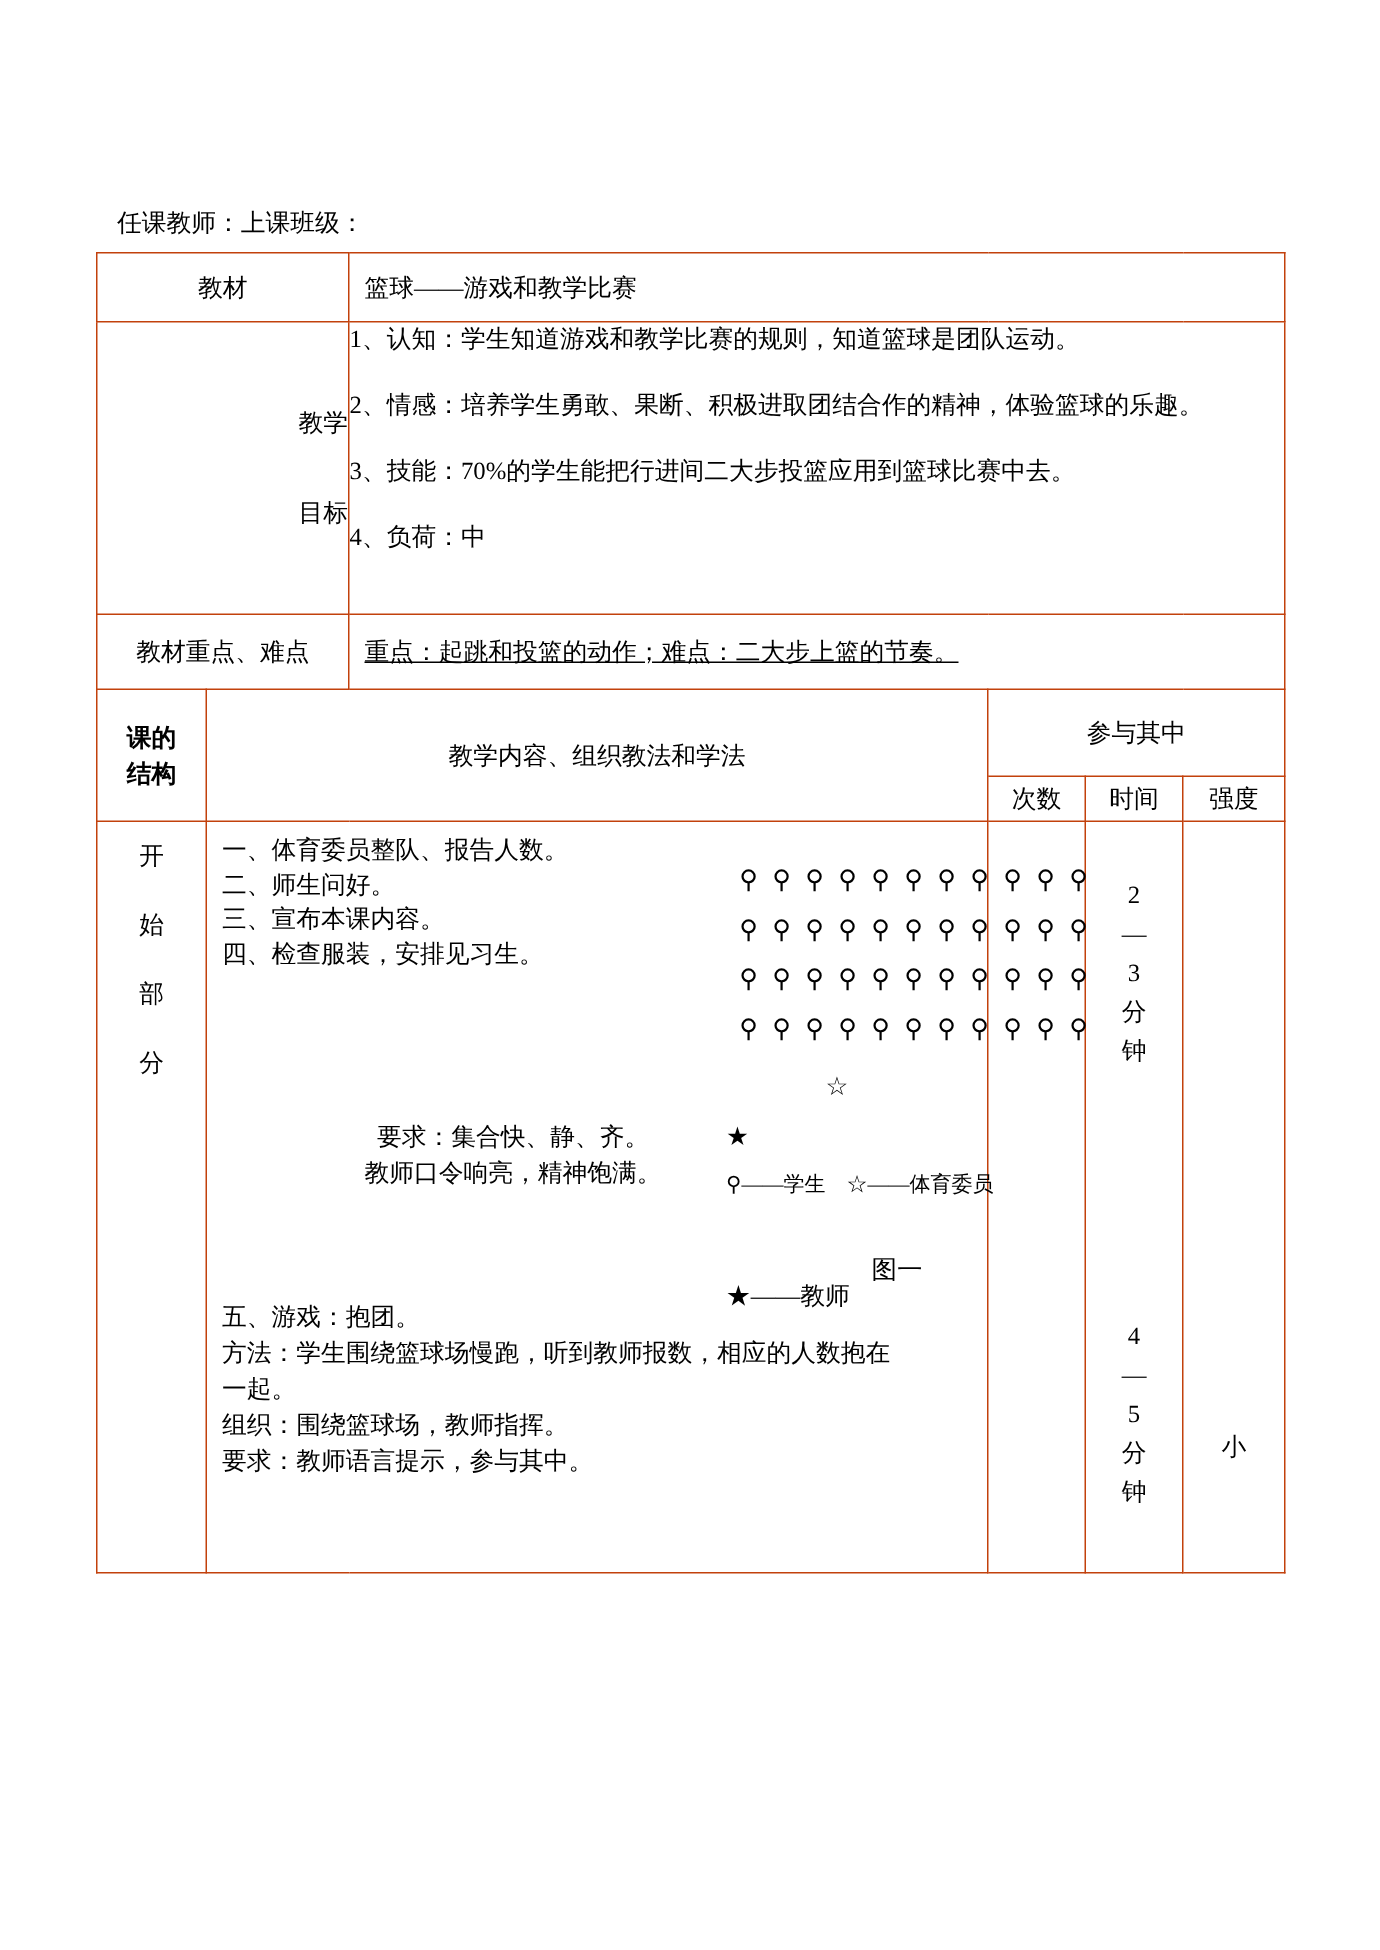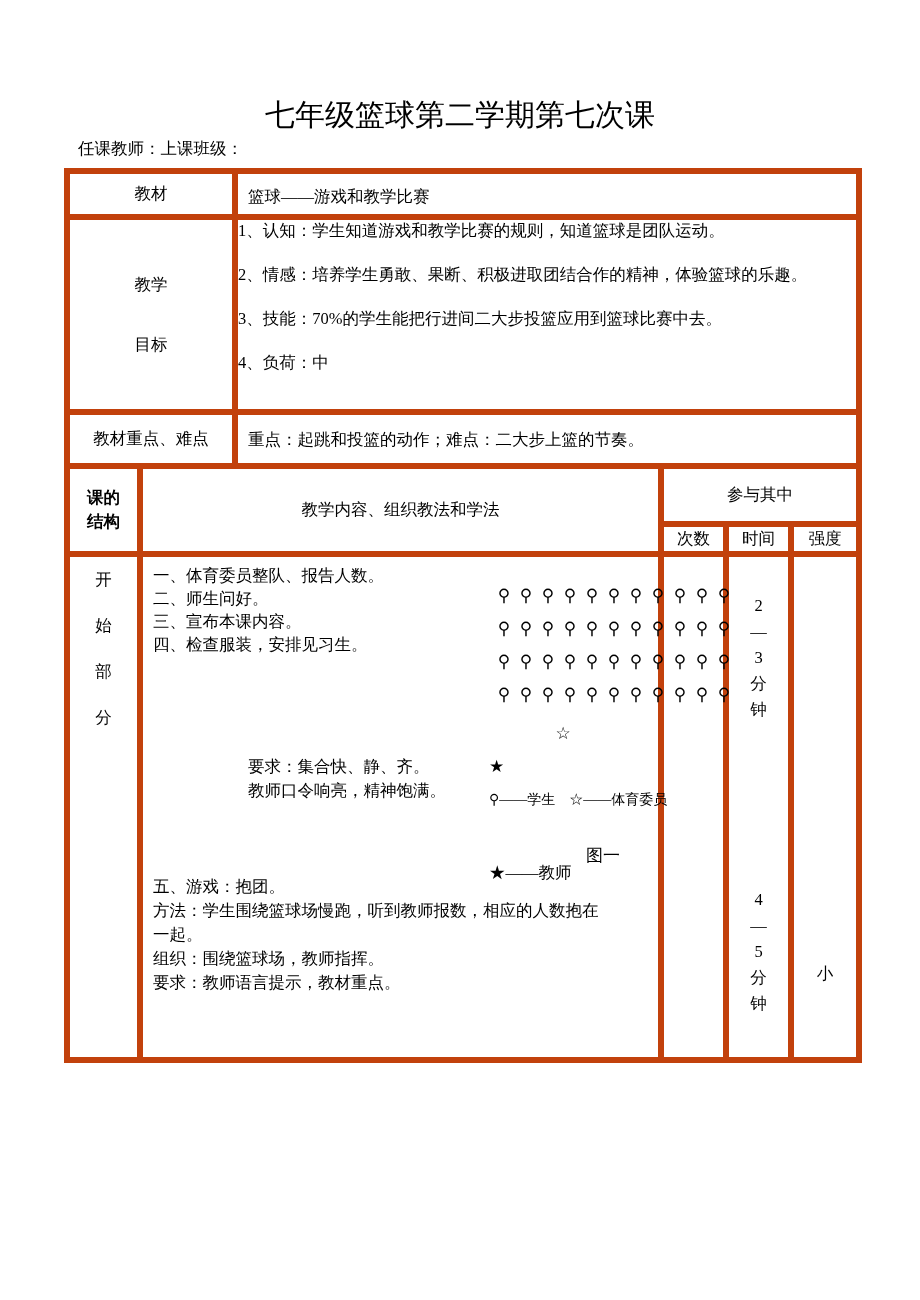--- a/index.html
+++ b/index.html
@@ -37,59 +37,59 @@
 
   
   table.sheet {
     position: absolute;
     top: 168px; left: 64px;
     width: 792px;
     border-collapse: collapse;
     table-layout: fixed;
   }
   table.sheet td {
-    border: 6px solid #c2410c;
+    border: 1px solid #c2410c;
     vertical-align: top;
     padding: 0;
     font-size: 16.5px;
     line-height: 22px;
   }
 
   .c-lbl {
     text-align: center;
     vertical-align: middle !important;
     font-size: 16.5px;
   }
 
   
   .row-textbook td { height: 46px; }
   .row-textbook .val { padding: 12px 0 0 10px; }
 
   
   .row-goals td { height: 195px; }
   .goal-label {
-    text-align: center;
+    text-align: right;
     vertical-align: middle !important;
     line-height: 60px;
     padding-top: 42px;
   }
   .goal-label div { line-height: 60px; }
   .goals-body { padding: 10px 8px 0 10px; }
   .goals-body .g {
     margin: 0 0 22px 0;
     line-height: 22px;
   }
   .goals-body .g:last-child { margin-bottom: 4px; }
 
   
   .row-key td { height: 50px; }
   .row-key .k-lbl {
     text-align: center; vertical-align: middle !important;
   }
-  .row-key .k-val { padding: 14px 0 12px 10px; }
+  .row-key .k-val { padding: 14px 0 12px 10px; text-decoration: underline; }
 
   
   .hdr td {
     text-align: center;
     vertical-align: middle !important;
   }
   .hdr-struct { height: 58px; }
   .hdr-struct .struct-cell { line-height: 24px; padding: 5px 0; font-weight: bold; }
   .hdr-load-top { height: 28px; }
   .hdr-load-sub { height: 30px; }
@@ -149,20 +149,21 @@
     top: 200px; left: 346px;
     font-size: 17px;
     line-height: 20px;
   }
 
   .req-text {
     position: absolute;
     top: 198px; left: 105px;
     line-height: 24px;
     white-space: nowrap;
+    text-align: center;
   }
   .req-text div { white-space: nowrap; }
 
   .legend-1 {
     position: absolute;
     top: 232px; left: 346px;
     font-size: 14px;
     line-height: 22px;
     white-space: nowrap;
   }
@@ -213,21 +214,20 @@
     text-align: center;
     font-size: 16.5px;
     line-height: 22px;
   }
 </style>
 </head>
 <body>
 
 <div class="page">
 
-  <div class="doc-title">七年级篮球第二学期第七次课</div>
   <div class="subheader">任课教师：上课班级：</div>
 
   <table class="sheet">
     <colgroup>
       <col style="width:73px">
       <col style="width:95px">
       <col style="width:426px">
       <col style="width:65px">
       <col style="width:65px">
       <col style="width:68px">
@@ -306,21 +306,21 @@
 
           <div class="legend-1">⚲——学生　☆——体育委员</div>
           <div class="legend-2">★——教师</div>
           <div class="fig-cap">图一</div>
 
           <div class="blk-game">
             <div>五、游戏：抱团。</div>
             <div>方法：学生围绕篮球场慢跑，听到教师报数，相应的人数抱在</div>
             <div>一起。</div>
             <div>组织：围绕篮球场，教师指挥。</div>
-            <div>要求：教师语言提示，教材重点。</div>
+            <div>要求：教师语言提示，参与其中。</div>
           </div>
 
         </div>
       </td>
 
       <td class="load-cell"></td>
 
       <td class="load-cell">
         <div class="load-time-1">
           <span class="ch">2</span>

